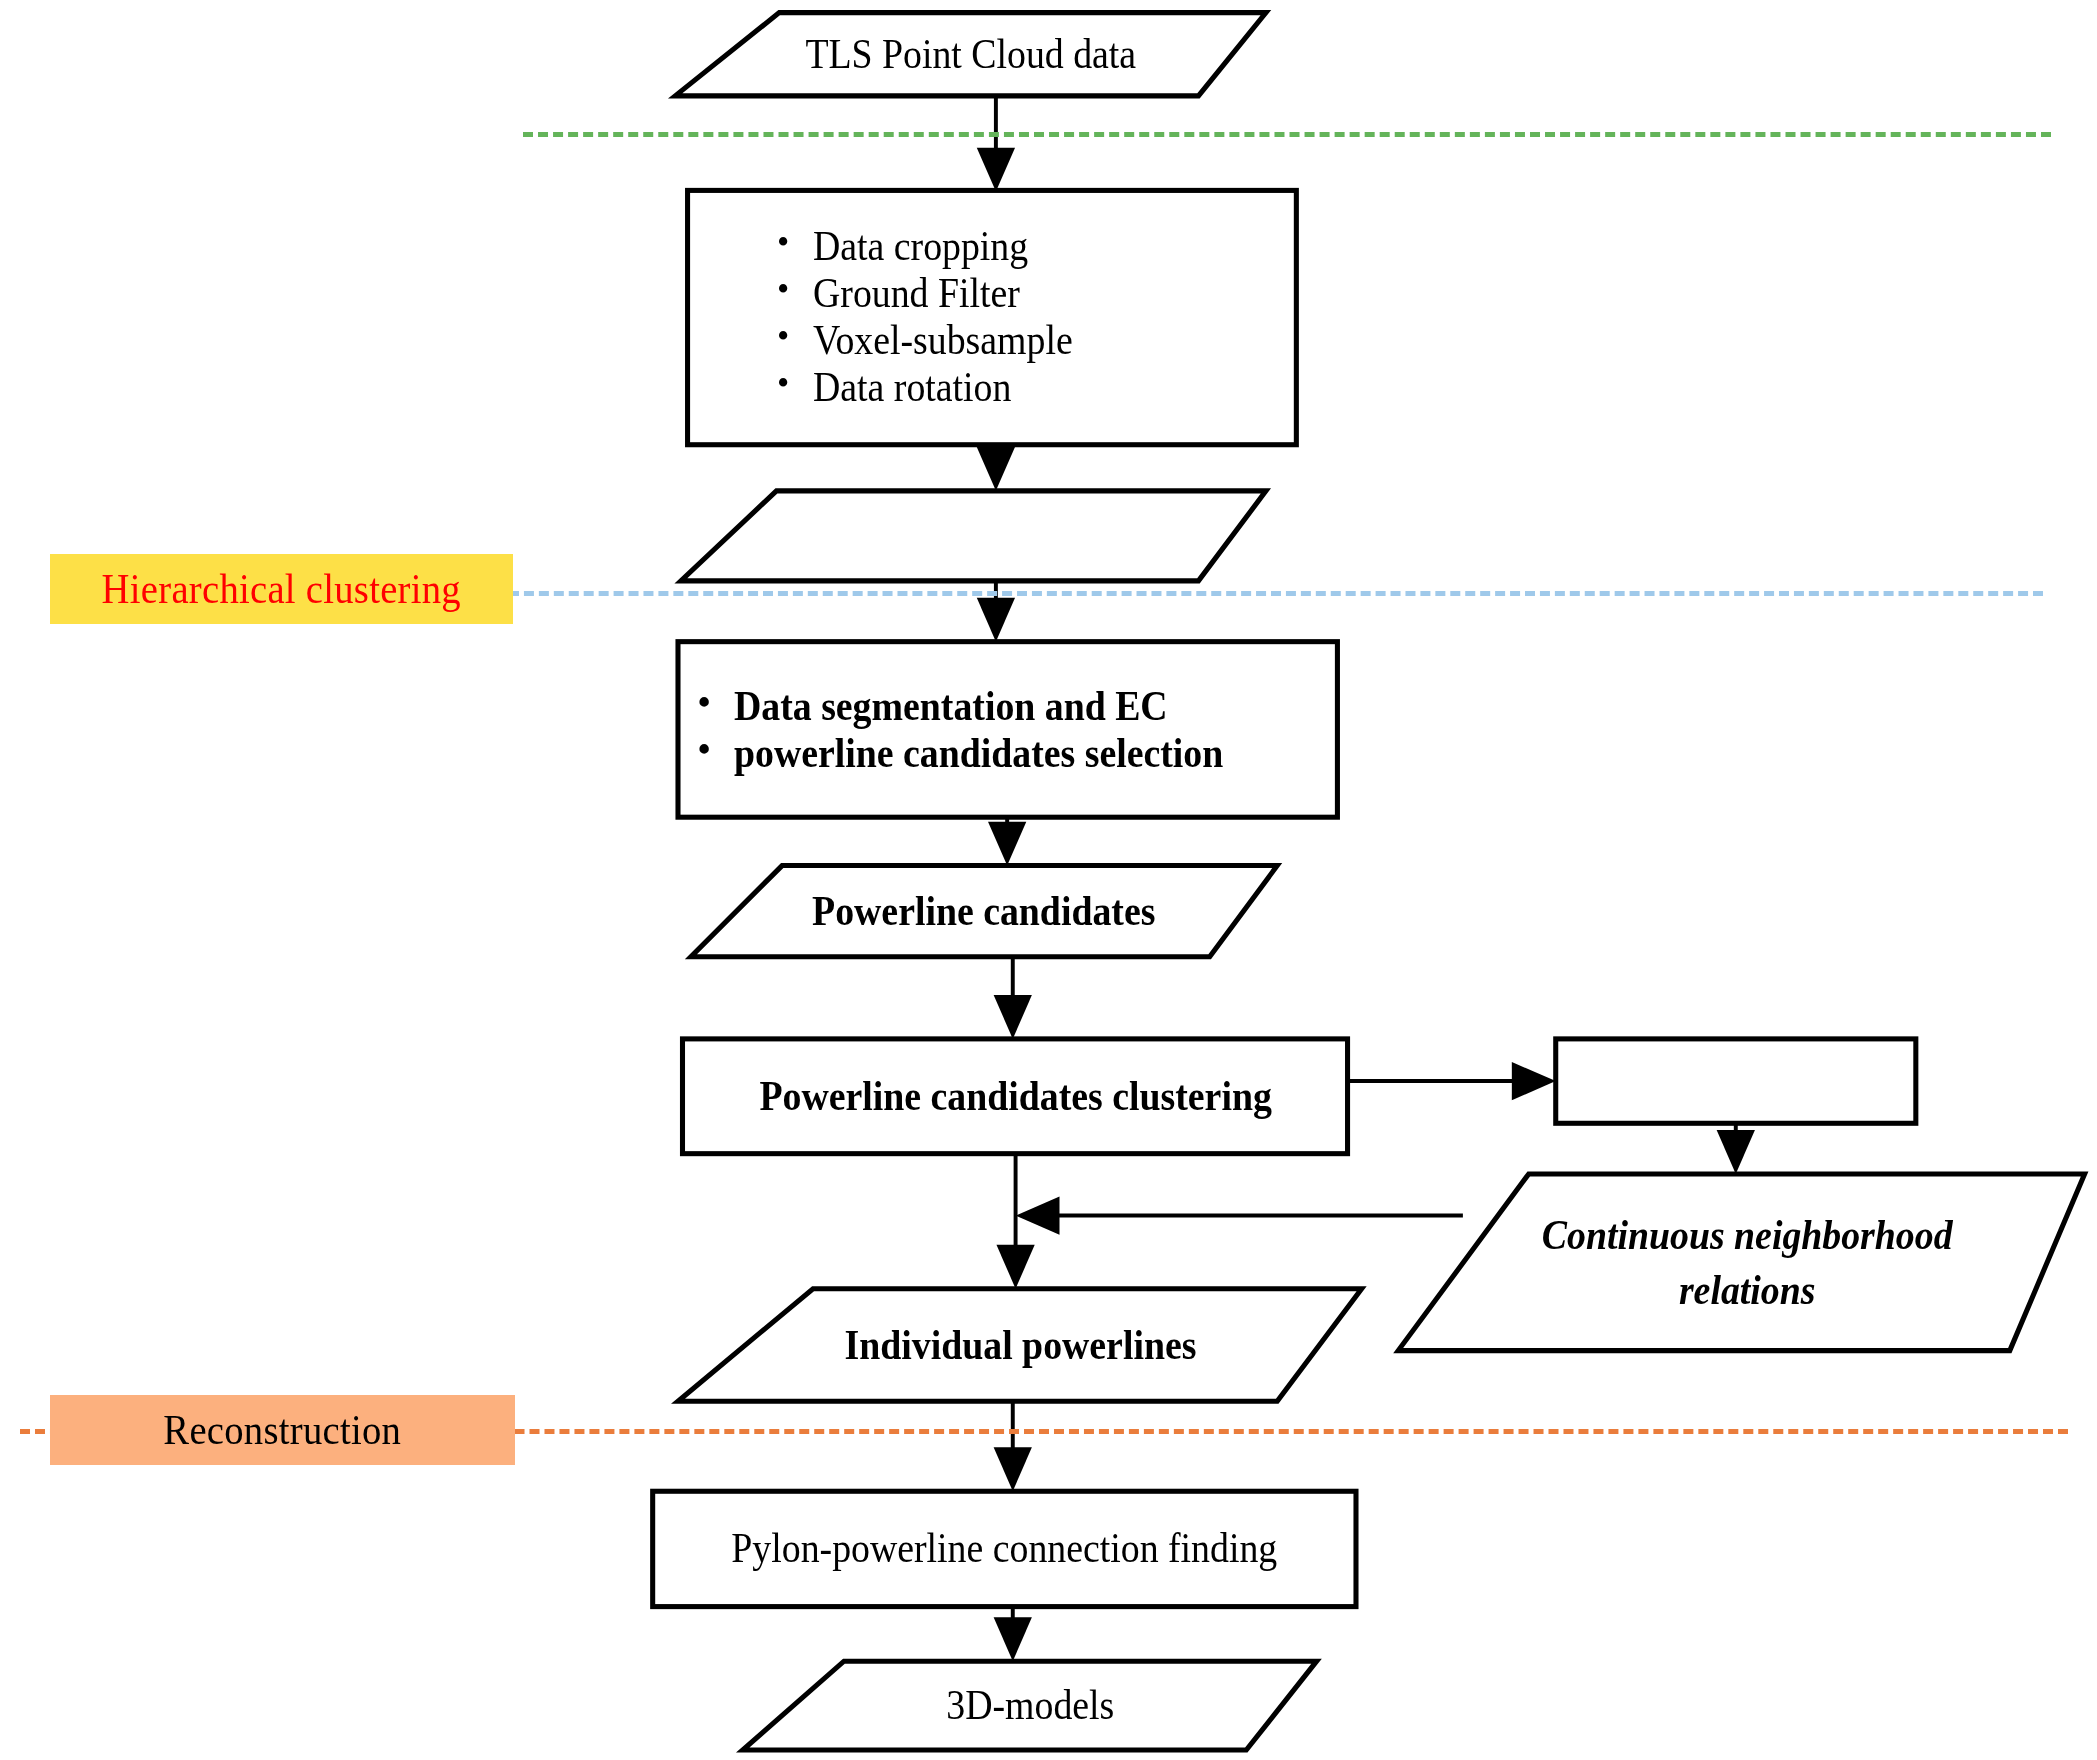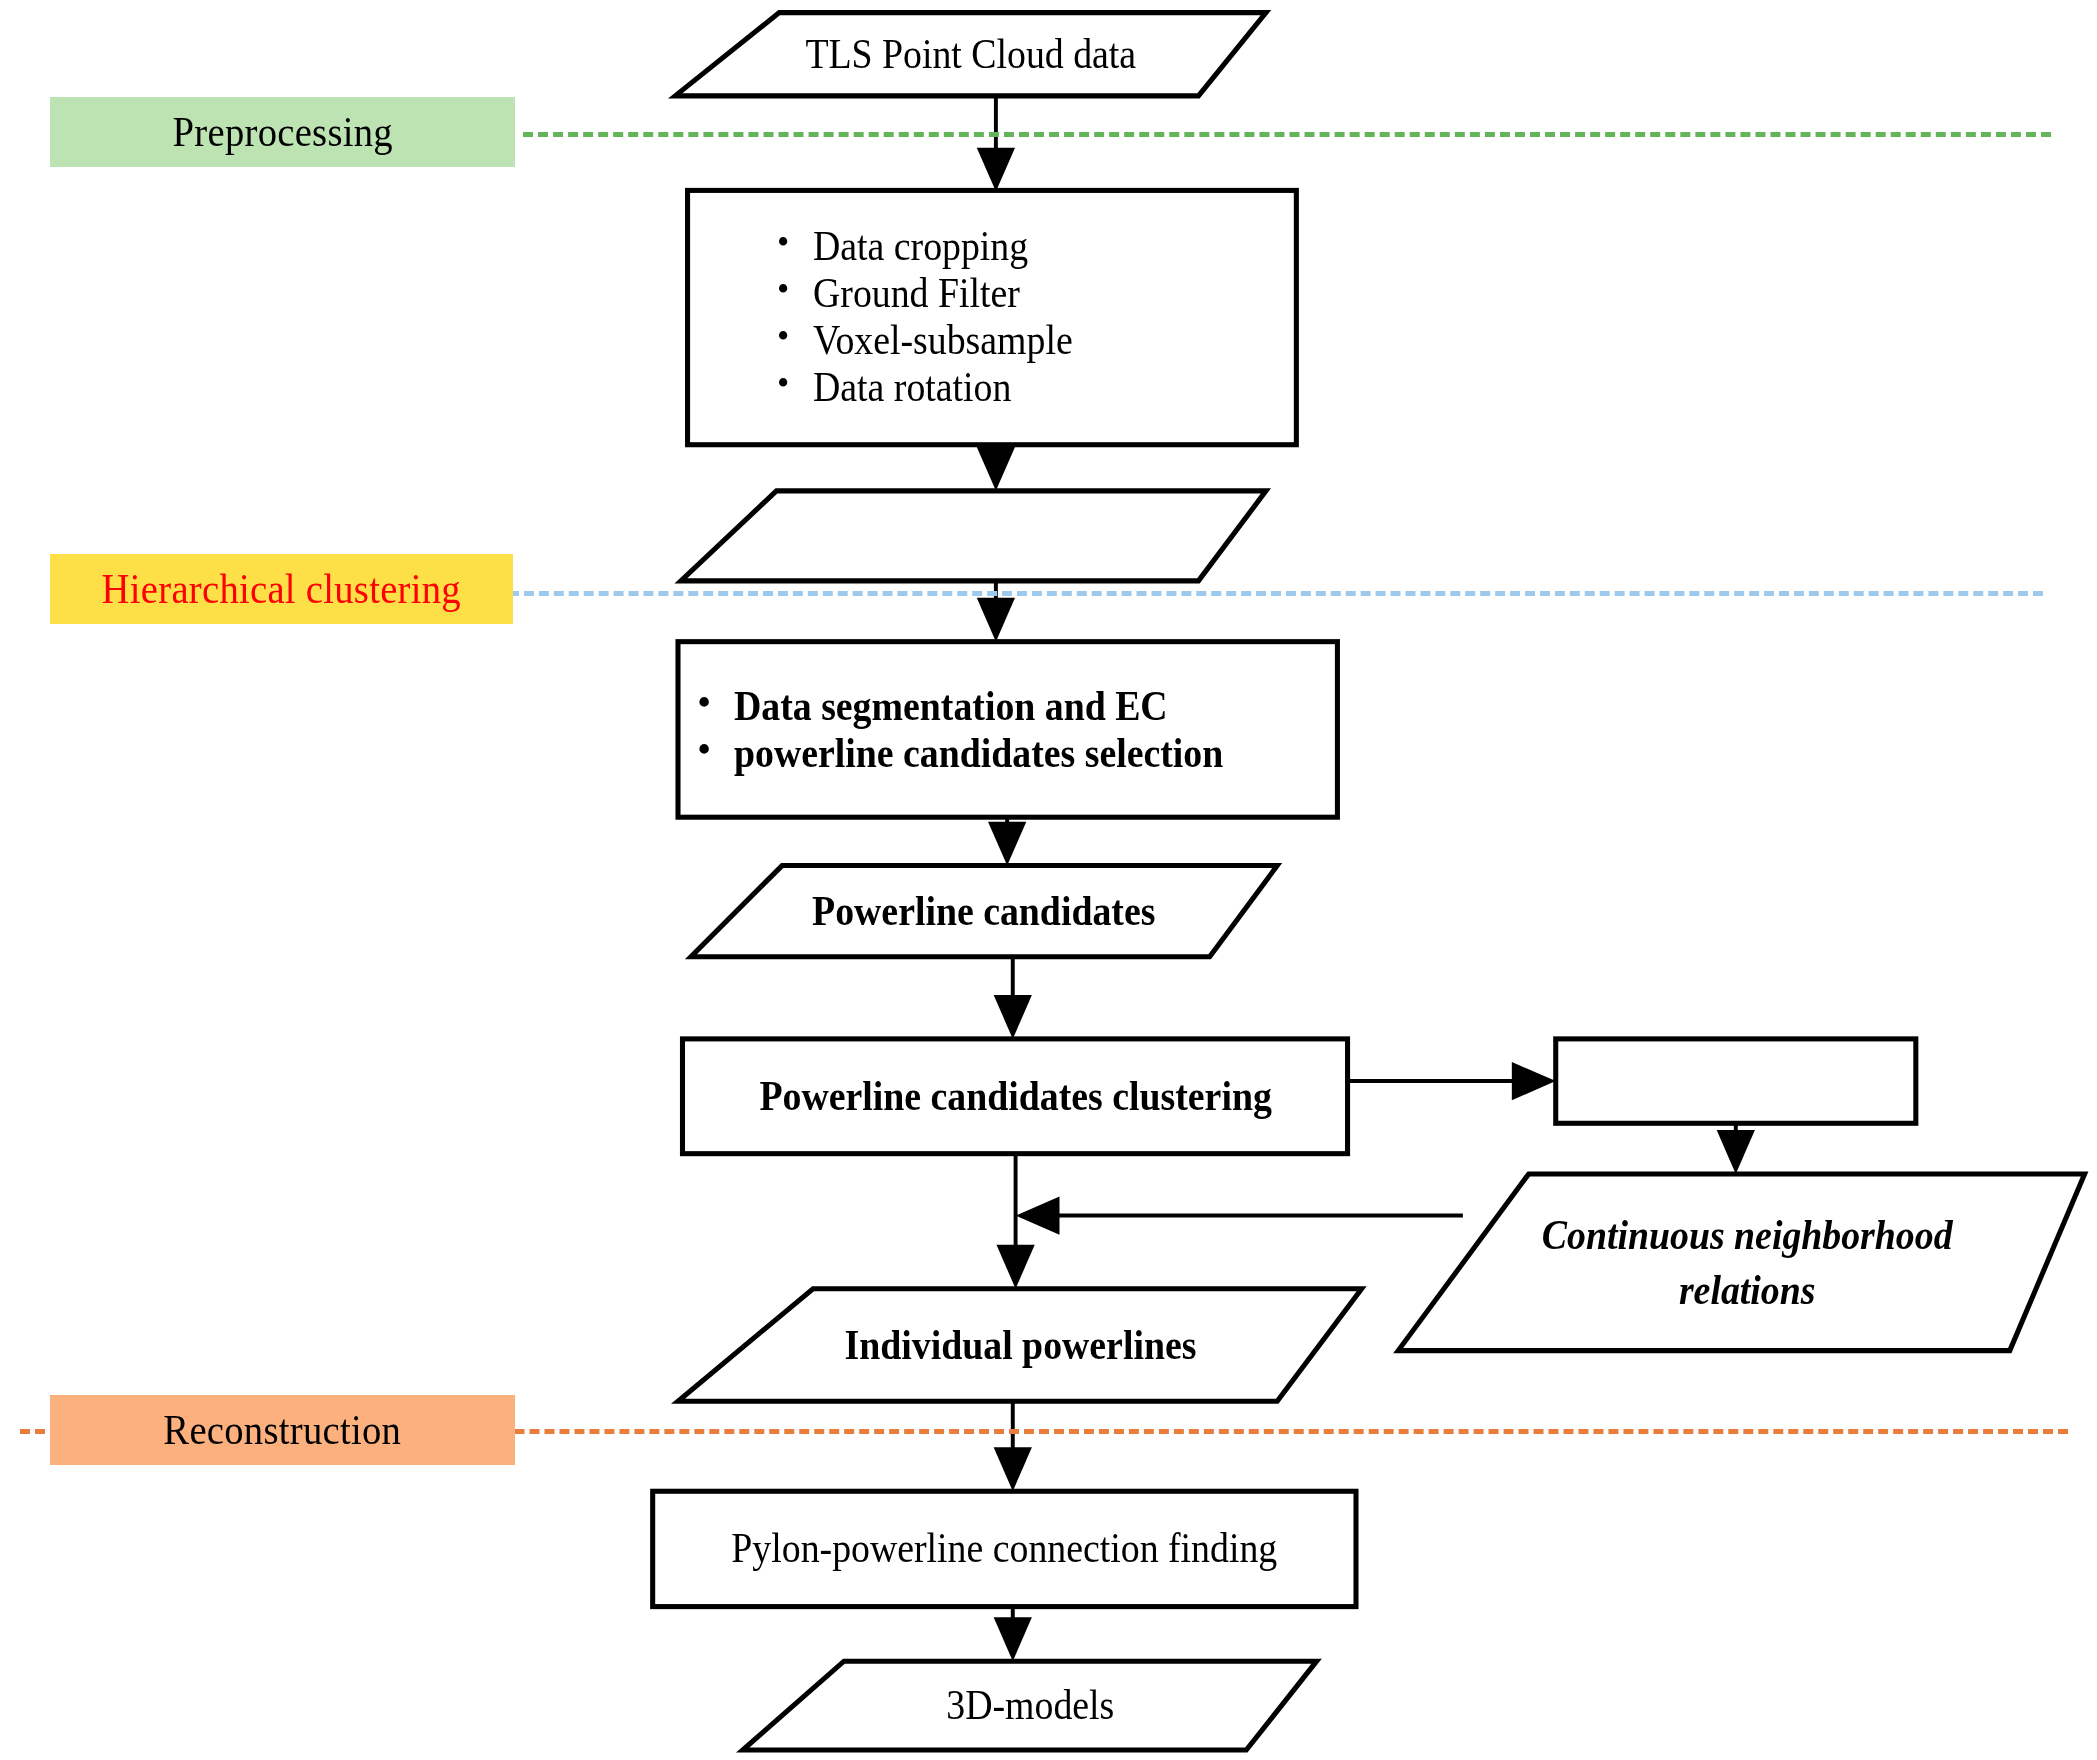--- a/index.html
+++ b/index.html
@@ -102,23 +102,20 @@
     <g>
       <line class="conn" x1="1800" y1="2855" x2="1800" y2="2912"></line>
       <polygon class="arrowhead" points="1800,2952 1766,2874 1834,2874"></polygon>
     </g>
   </svg>
 
   <div class="dash" style="left:523px;top:132px;width:1528px;border-top-color:#64b45a;"></div>
   <div class="dash" style="left:509px;top:591px;width:1534px;border-top-color:#9fc9ea;"></div>
   <div class="dash" style="left:19.7px;top:1429px;width:2048px;border-top-color:#ea7d3c;"></div>
 
-  <div class="band" style="left:50px;top:97px;width:465px;height:70px;background:#bde3b3;">
-    <span class="band-label">Preprocessing</span>
-  </div>
 
   <div class="band" style="left:50px;top:554px;width:463px;height:70px;background:#fde047;color:#ff0000;">
     <span class="band-label">Hierarchical clustering</span>
   </div>
 
   <div class="band" style="left:50px;top:1395px;width:465px;height:70px;background:#fcb07e;">
     <span class="band-label">Reconstruction</span>
   </div>
 
   <div class="node" style="left:675px;top:12.4px;width:591px;height:83px;text-align:right;">

